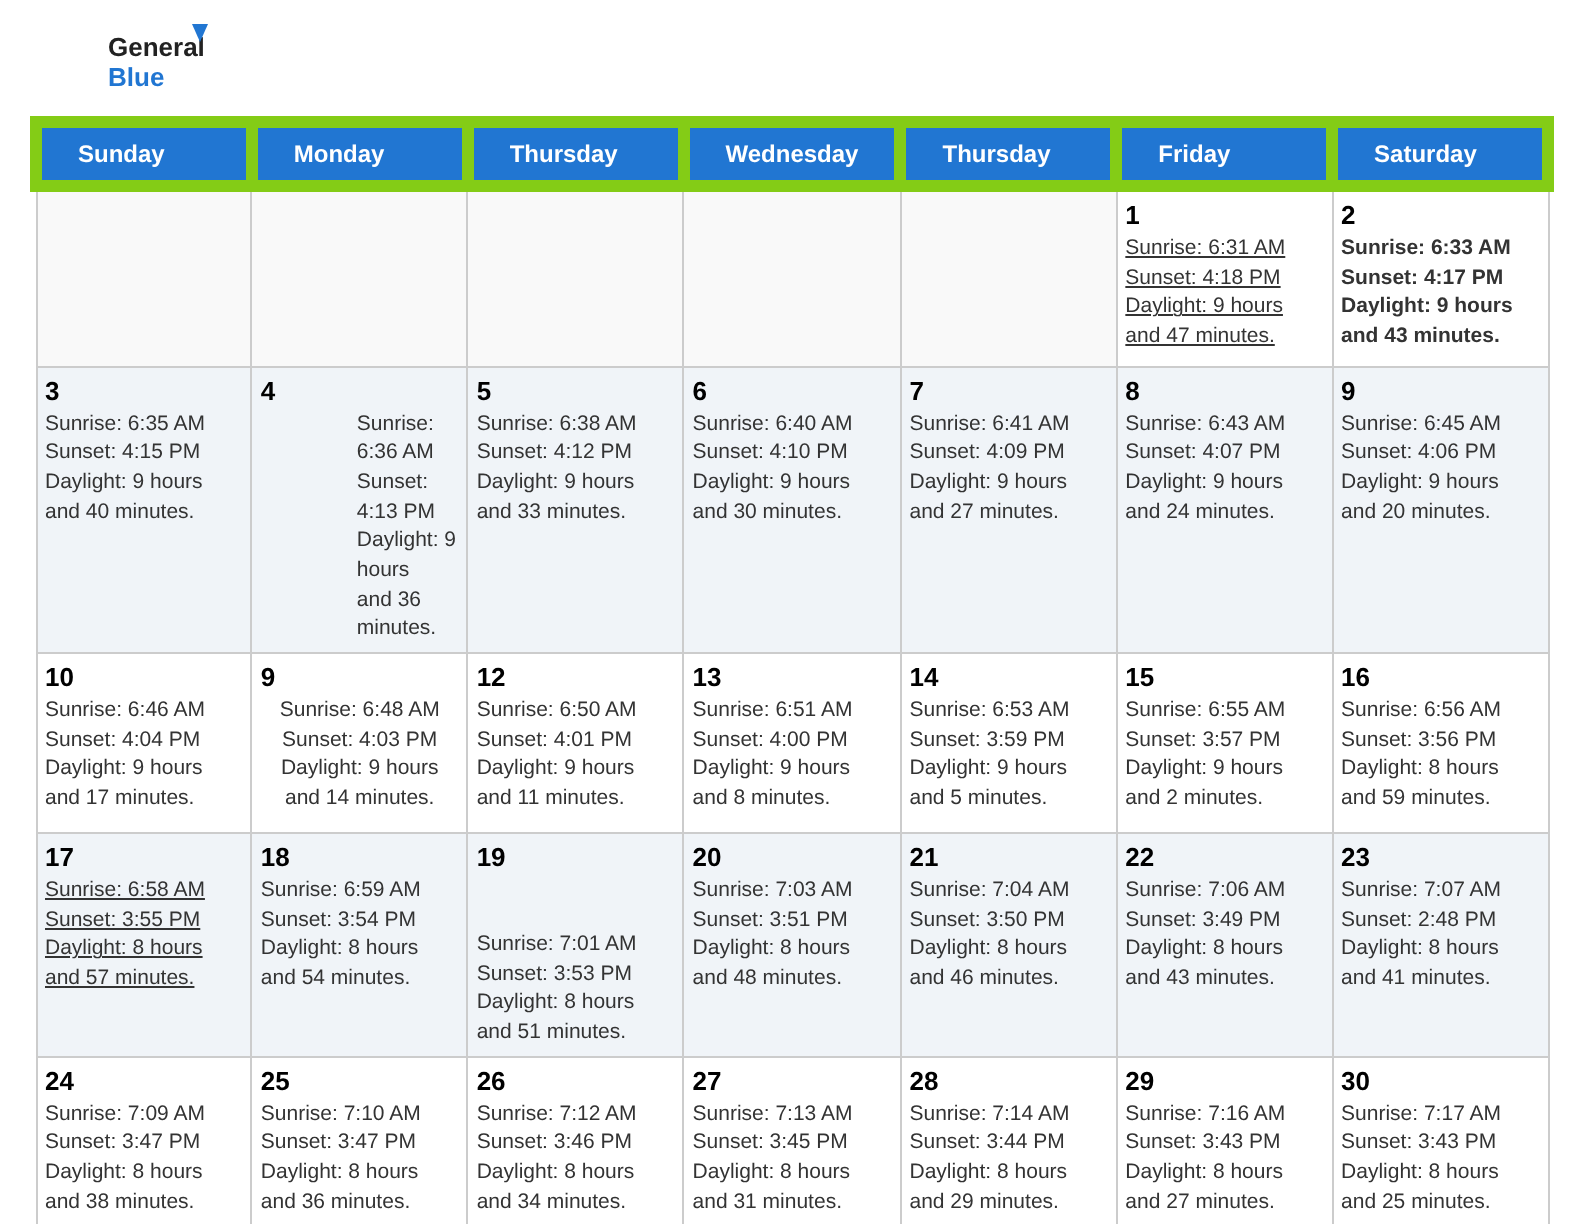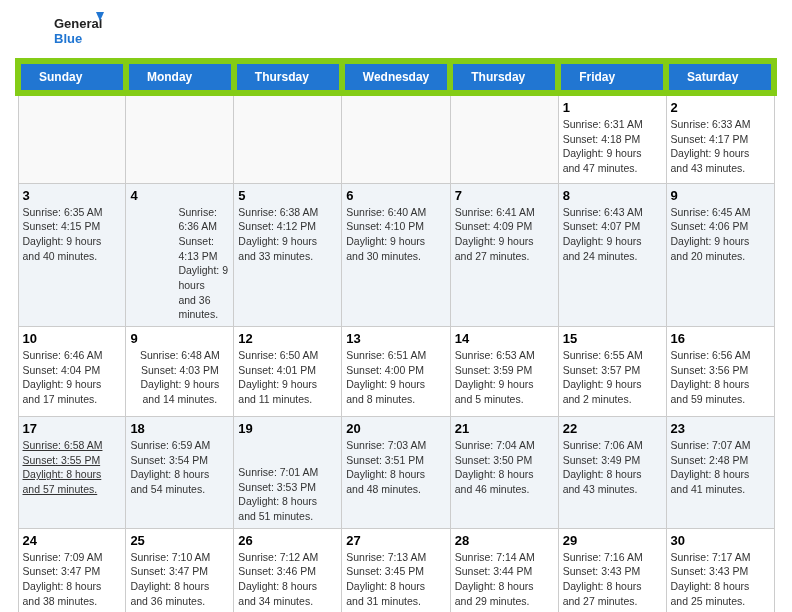--- a/index.html
+++ b/index.html
@@ -115,28 +115,28 @@
   </thead>
   <tbody id="calendar-body">
   <tr class="week-row">
         <td class="empty-cell"></td>
         <td class="empty-cell"></td>
         <td class="empty-cell"></td>
         <td class="empty-cell"></td>
         <td class="empty-cell"></td>
         <td>
           <span class="day-num">1</span>
-          <div class="day-info" style="white-space: pre-line;">Sunrise: 6:31 AM
+          <div class="day-info" style="white-space: pre-line; text-decoration: underline;">Sunrise: 6:31 AM
 Sunset: 4:18 PM
 Daylight: 9 hours
 and 47 minutes.</div>
         </td>
         <td>
           <span class="day-num">2</span>
-          <div class="day-info" style="white-space: pre-line;">Sunrise: 6:33 AM
+          <div class="day-info" style="white-space: pre-line; font-weight: bold;">Sunrise: 6:33 AM
 Sunset: 4:17 PM
 Daylight: 9 hours
 and 43 minutes.</div>
         </td>
       </tr>
       <tr class="week-row">
         <td>
           <span class="day-num">3</span>
           <div class="day-info" style="white-space: pre-line;">Sunrise: 6:35 AM
 Sunset: 4:15 PM

